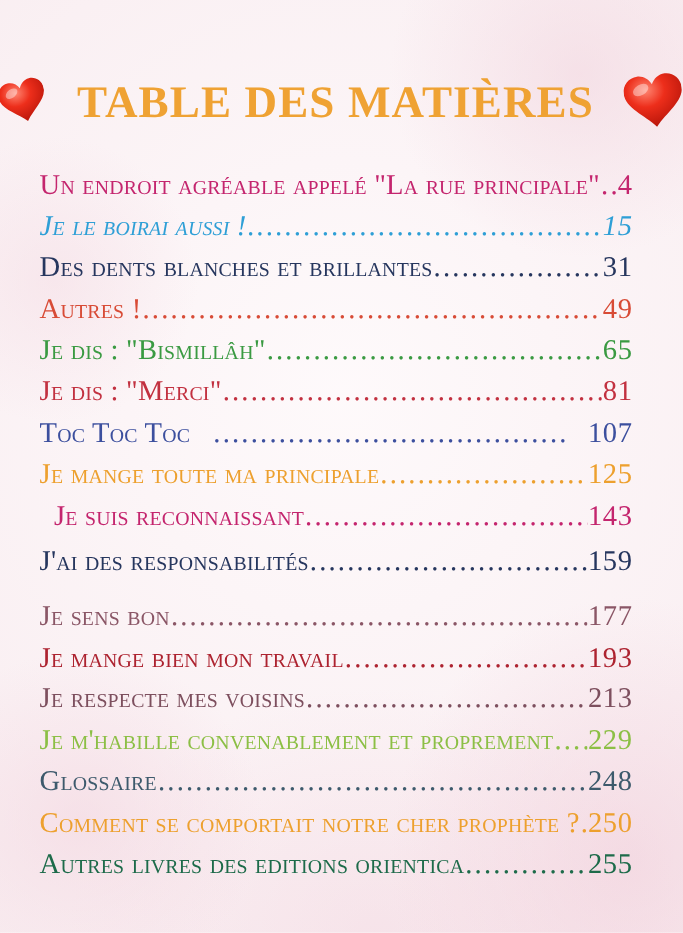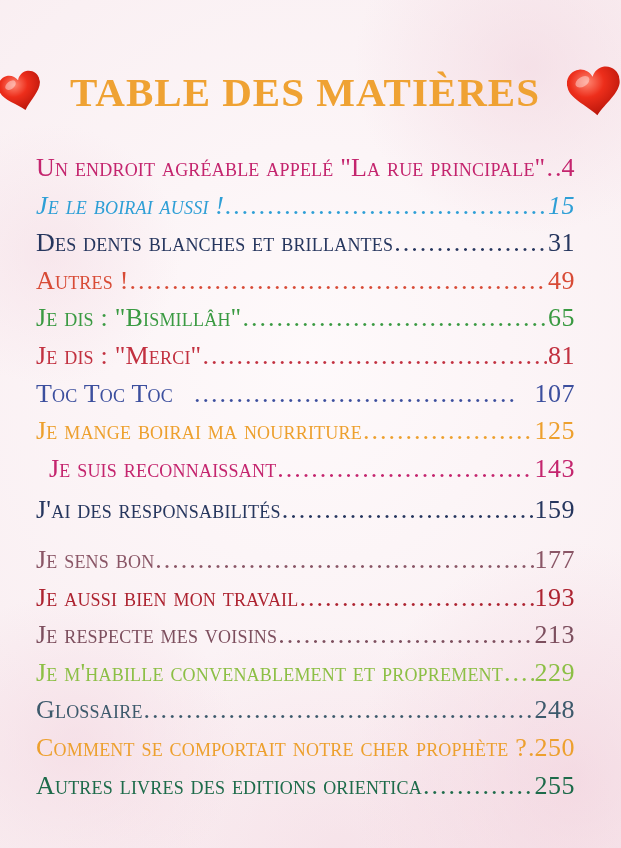--- a/index.html
+++ b/index.html
@@ -115,41 +115,41 @@
         <span class="toc-title">Je dis : "Merci"</span>
         <span class="leader">........................................................................................................................</span>
         <span class="toc-page">81</span>
       </div>
       <div class="toc-row" style="color: rgb(60, 79, 158); gap: 20px;">
         <span class="toc-title">Toc Toc Toc</span>
         <span class="leader">........................................................................................................................</span>
         <span class="toc-page">107</span>
       </div>
       <div class="toc-row" style="color: rgb(237, 160, 46);">
-        <span class="toc-title">Je mange boirai ma nourriture</span>
+        <span class="toc-title">Je mange toute ma principale</span>
         <span class="leader">........................................................................................................................</span>
         <span class="toc-page">125</span>
       </div>
       <div class="toc-row" style="color: rgb(196, 37, 110); margin-left: 13px;">
         <span class="toc-title">Je suis reconnaissant</span>
         <span class="leader">........................................................................................................................</span>
         <span class="toc-page">143</span>
       </div>
       <div class="toc-row" style="color: rgb(38, 54, 94); align-items: center;">
         <span class="toc-title">J'ai des responsabilités</span>
         <span class="leader">........................................................................................................................</span>
         <span class="toc-page">159</span>
       </div>
       <div class="toc-row" style="color: rgb(138, 86, 102); margin-top: 16px;">
         <span class="toc-title">Je sens bon</span>
         <span class="leader">........................................................................................................................</span>
         <span class="toc-page">177</span>
       </div>
       <div class="toc-row" style="color: rgb(173, 35, 48);">
-        <span class="toc-title">Je aussi bien mon travail</span>
+        <span class="toc-title">Je mange bien mon travail</span>
         <span class="leader">........................................................................................................................</span>
         <span class="toc-page">193</span>
       </div>
       <div class="toc-row" style="color: rgb(125, 79, 94);">
         <span class="toc-title">Je respecte mes voisins</span>
         <span class="leader">........................................................................................................................</span>
         <span class="toc-page">213</span>
       </div>
       <div class="toc-row" style="color: rgb(140, 191, 69);">
         <span class="toc-title">Je m'habille convenablement et proprement</span>

